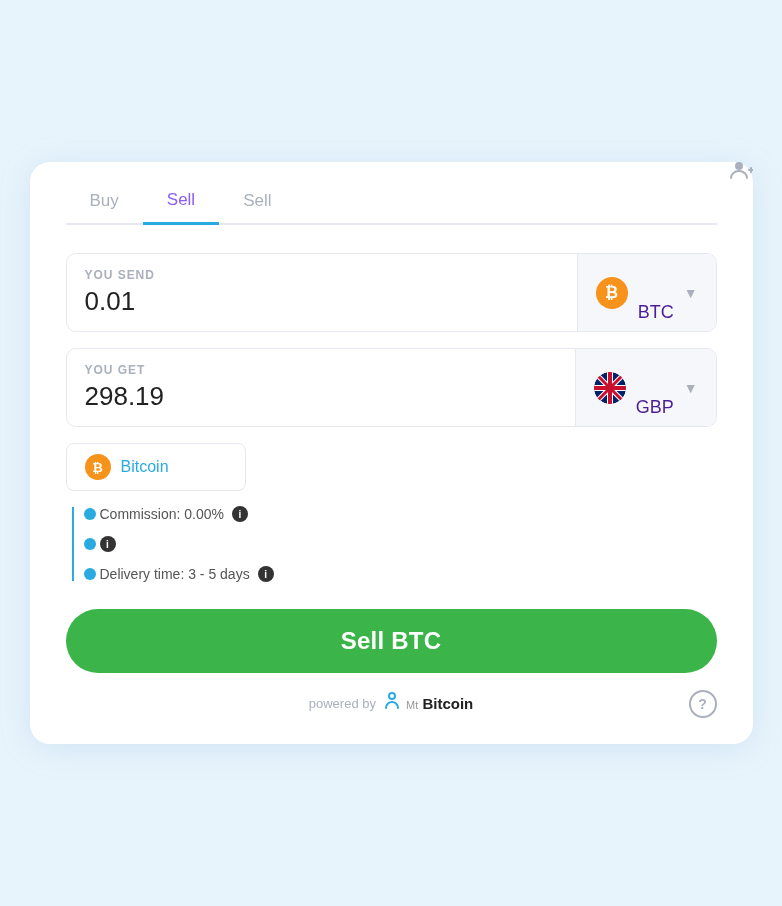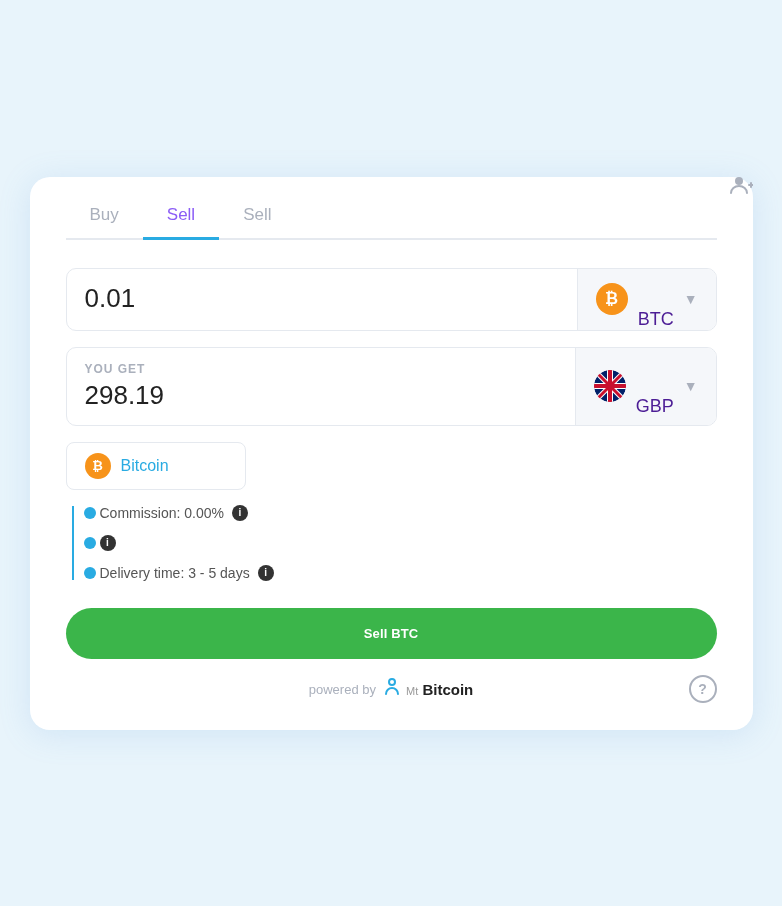--- a/index.html
+++ b/index.html
@@ -175,21 +175,21 @@
       font-weight: bold;
       cursor: pointer;
       flex-shrink: 0;
     }
     
     .sell-btn {
       display: block;
       width: 100%;
       background: #3bb54a;
       color: #fff;
-      font-size: 13px;
+      font-size: 24px;
       font-weight: 600;
       border: none;
       border-radius: 40px;
       padding: 18px 0;
       cursor: pointer;
       margin-top: 20px;
       margin-bottom: 18px;
       letter-spacing: 0.01em;
     }
     
@@ -259,20 +259,21 @@
   </div>
 
   <div class="tabs">
     <div class="tab">Buy</div>
     <div class="tab active">Sell</div>
     <div class="tab">Sell</div>
   </div>
 
   <div class="input-row">
     <div class="input-left">
+      <div class="input-label">YOU SEND</div>
       <div class="input-value">0.01</div>
     </div>
     <div class="currency-selector">
       <div class="currency-icon btc-icon">₿</div>
       <span class="currency-code">BTC</span>
       <span class="chevron-down">▼</span>
     </div>
   </div>
 
   <div class="input-row">

